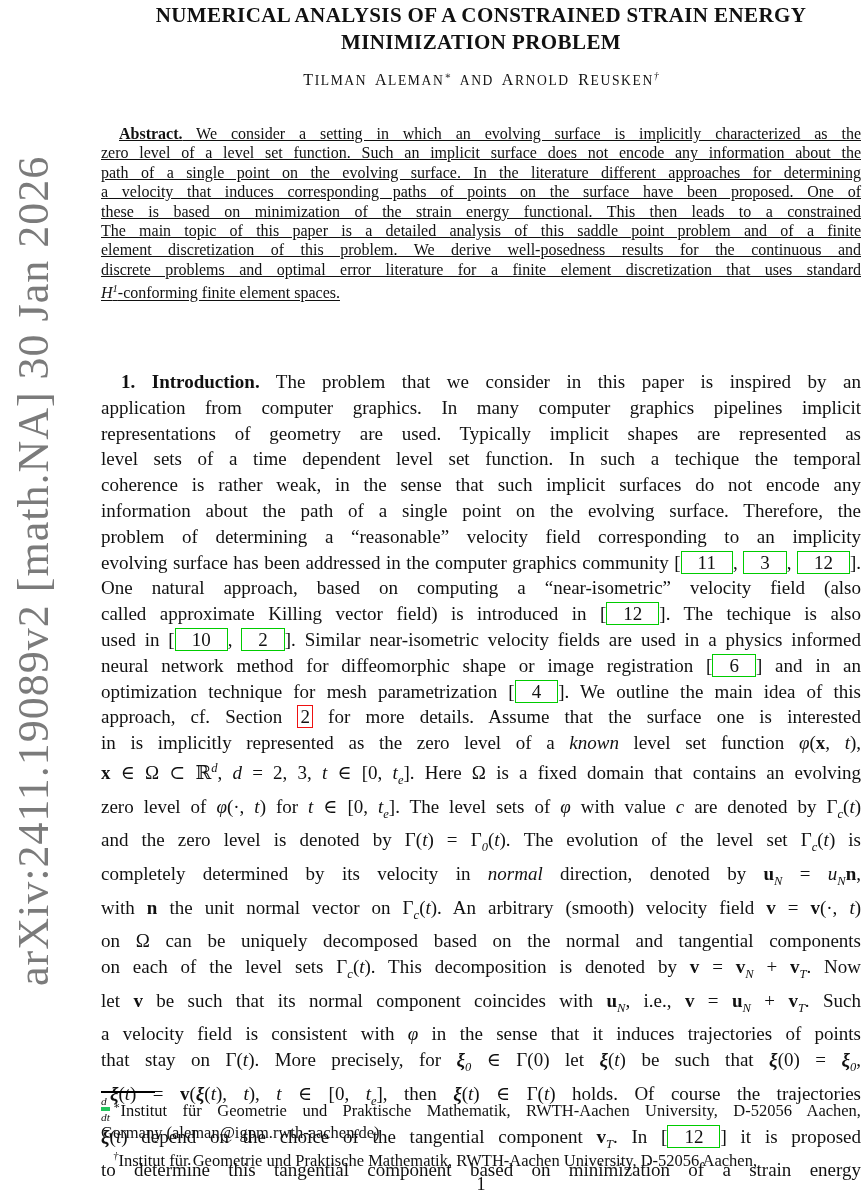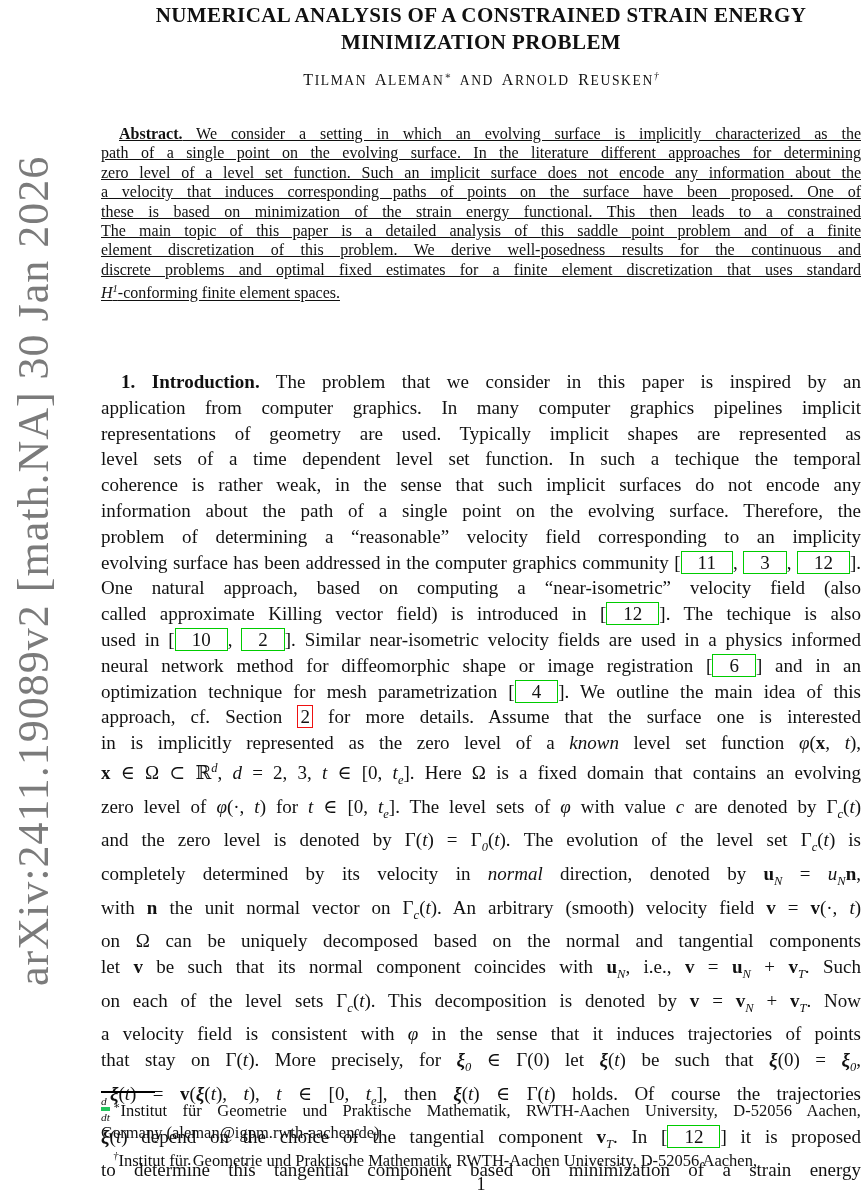--- a/index.html
+++ b/index.html
@@ -82,27 +82,27 @@
 
     <div class="title">
         <div class="line">NUMERICAL ANALYSIS OF A CONSTRAINED STRAIN ENERGY</div>
         <div class="line">MINIMIZATION PROBLEM</div>
       </div>
 
     <div class="authors">T<span class="t-sc">ILMAN</span> A<span class="t-sc">LEMAN</span><span class="t-sup">∗</span> <span class="t-sc">AND</span> A<span class="t-sc">RNOLD</span> R<span class="t-sc">EUSKEN</span><span class="t-sup">†</span></div>
 
     <div class="abstract">
         <div class="line"><span class="t-b">Abstract.</span> We consider a setting in which an evolving surface is implicitly characterized as the</div>
+        <div class="line">zero level of a level set function. Such an implicit surface does not encode any information about the</div>
         <div class="line">path of a single point on the evolving surface. In the literature different approaches for determining</div>
-        <div class="line">zero level of a level set function. Such an implicit surface does not encode any information about the</div>
         <div class="line">a velocity that induces corresponding paths of points on the surface have been proposed.  One of</div>
         <div class="line">these is based on minimization of the strain energy functional.  This then leads to a constrained</div>
         <div class="line">The main topic of this paper is a detailed analysis of this saddle point problem and of a finite</div>
         <div class="line">element discretization of this problem.  We derive well-posedness results for the continuous and</div>
-        <div class="line">discrete problems and optimal fixed estimates for a finite element discretization that uses standard</div>
+        <div class="line">discrete problems and optimal error literature for a finite element discretization that uses standard</div>
         <div class="line"><span class="t-i">H</span><span class="t-sup">1</span>-conforming finite element spaces.</div>
       </div>
 
     <div class="mainbody">
       <div class="para1">
           <div class="line"><span class="t-b">1. Introduction.</span> The problem that we consider in this paper is inspired by an</div>
           <div class="line">application from computer graphics.  In many computer graphics pipelines implicit</div>
           <div class="line">representations of geometry are used.  Typically implicit shapes are represented as</div>
           <div class="line">level sets of a time dependent level set function.  In such a techique the temporal</div>
           <div class="line">coherence is rather weak, in the sense that such implicit surfaces do not encode any</div>
@@ -117,22 +117,22 @@
           <div class="line">neural network method for diffeomorphic shape or image registration [<span class="t-g">6</span>] and in an</div>
           <div class="line">optimization technique for mesh parametrization [<span class="t-g">4</span>]. We outline the main idea of this</div>
           <div class="line">approach, cf.  Section <span class="t-r">2</span> for more details.  Assume that the surface one is interested</div>
           <div class="line">in is implicitly represented as the zero level of a <span class="t-i">known</span> level set function <span class="t-i">φ</span>(<span class="t-b">x</span><span class="t-i">, t</span>),</div>
           <div class="line"><span class="t-b">x</span> ∈ Ω ⊂ ℝ<span class="t-sup">d</span>, <span class="t-i">d</span> = 2, 3, <span class="t-i">t</span> ∈ [0, <span class="t-i">t</span><span class="t-sub">e</span>]. Here Ω is a fixed domain that contains an evolving</div>
           <div class="line">zero level of <span class="t-i">φ</span>(·, <span class="t-i">t</span>) for <span class="t-i">t</span> ∈ [0, <span class="t-i">t</span><span class="t-sub">e</span>]. The level sets of <span class="t-i">φ</span> with value <span class="t-i">c</span> are denoted by Γ<span class="t-sub">c</span>(<span class="t-i">t</span>)</div>
           <div class="line">and the zero level is denoted by Γ(<span class="t-i">t</span>) = Γ<span class="t-sub">0</span>(<span class="t-i">t</span>).  The evolution of the level set Γ<span class="t-sub">c</span>(<span class="t-i">t</span>) is</div>
           <div class="line">completely determined by its velocity in <span class="t-i">normal</span> direction, denoted by <span class="t-b">u</span><span class="t-sub">N</span> = <span class="t-i">u</span><span class="t-sub">N</span><span class="t-b">n</span>,</div>
           <div class="line">with <span class="t-b">n</span> the unit normal vector on Γ<span class="t-sub">c</span>(<span class="t-i">t</span>). An arbitrary (smooth) velocity field <span class="t-b">v</span> = <span class="t-b">v</span>(·, <span class="t-i">t</span>)</div>
           <div class="line">on Ω can be uniquely decomposed based on the normal and tangential components</div>
+          <div class="line">on each of the level sets Γ<span class="t-sub">c</span>(<span class="t-i">t</span>). This decomposition is denoted by <span class="t-b">v</span> = <span class="t-b">v</span><span class="t-sub">N</span> + <span class="t-b">v</span><span class="t-sub">T</span>. Now</div>
           <div class="line">let <span class="t-b">v</span> be such that its normal component coincides with <span class="t-b">u</span><span class="t-sub">N</span>, i.e., <span class="t-b">v</span> = <span class="t-b">u</span><span class="t-sub">N</span> + <span class="t-b">v</span><span class="t-sub">T</span>.  Such</div>
-          <div class="line">on each of the level sets Γ<span class="t-sub">c</span>(<span class="t-i">t</span>). This decomposition is denoted by <span class="t-b">v</span> = <span class="t-b">v</span><span class="t-sub">N</span> + <span class="t-b">v</span><span class="t-sub">T</span>. Now</div>
           <div class="line">a velocity field is consistent with <span class="t-i">φ</span> in the sense that it induces trajectories of points</div>
           <div class="line">that stay on Γ(<span class="t-i">t</span>).  More precisely, for <span class="t-bi">ξ</span><span class="t-sub">0</span> ∈ Γ(0) let <span class="t-bi">ξ</span>(<span class="t-i">t</span>) be such that <span class="t-bi">ξ</span>(0) = <span class="t-bi">ξ</span><span class="t-sub">0</span>,</div>
           <div class="line"><span class="frac">
               <span>d</span>
               <span class="den">dt</span>
             </span><span class="t-bi">ξ</span>(<span class="t-i">t</span>) = <span class="t-b">v</span>(<span class="t-bi">ξ</span>(<span class="t-i">t</span>)<span class="t-i">, t</span>), <span class="t-i">t</span> ∈ [0, <span class="t-i">t</span><span class="t-sub">e</span>], then <span class="t-bi">ξ</span>(<span class="t-i">t</span>) ∈ Γ(<span class="t-i">t</span>) holds.  Of course the trajectories</div>
           <div class="line"><span class="t-bi">ξ</span>(<span class="t-i">t</span>) depend on the choice of the tangential component <span class="t-b">v</span><span class="t-sub">T</span>.  In [<span class="t-g">12</span>] it is proposed</div>
           <div class="line">to determine this tangential component based on minimization of a strain energy</div>
         </div>
     </div>

